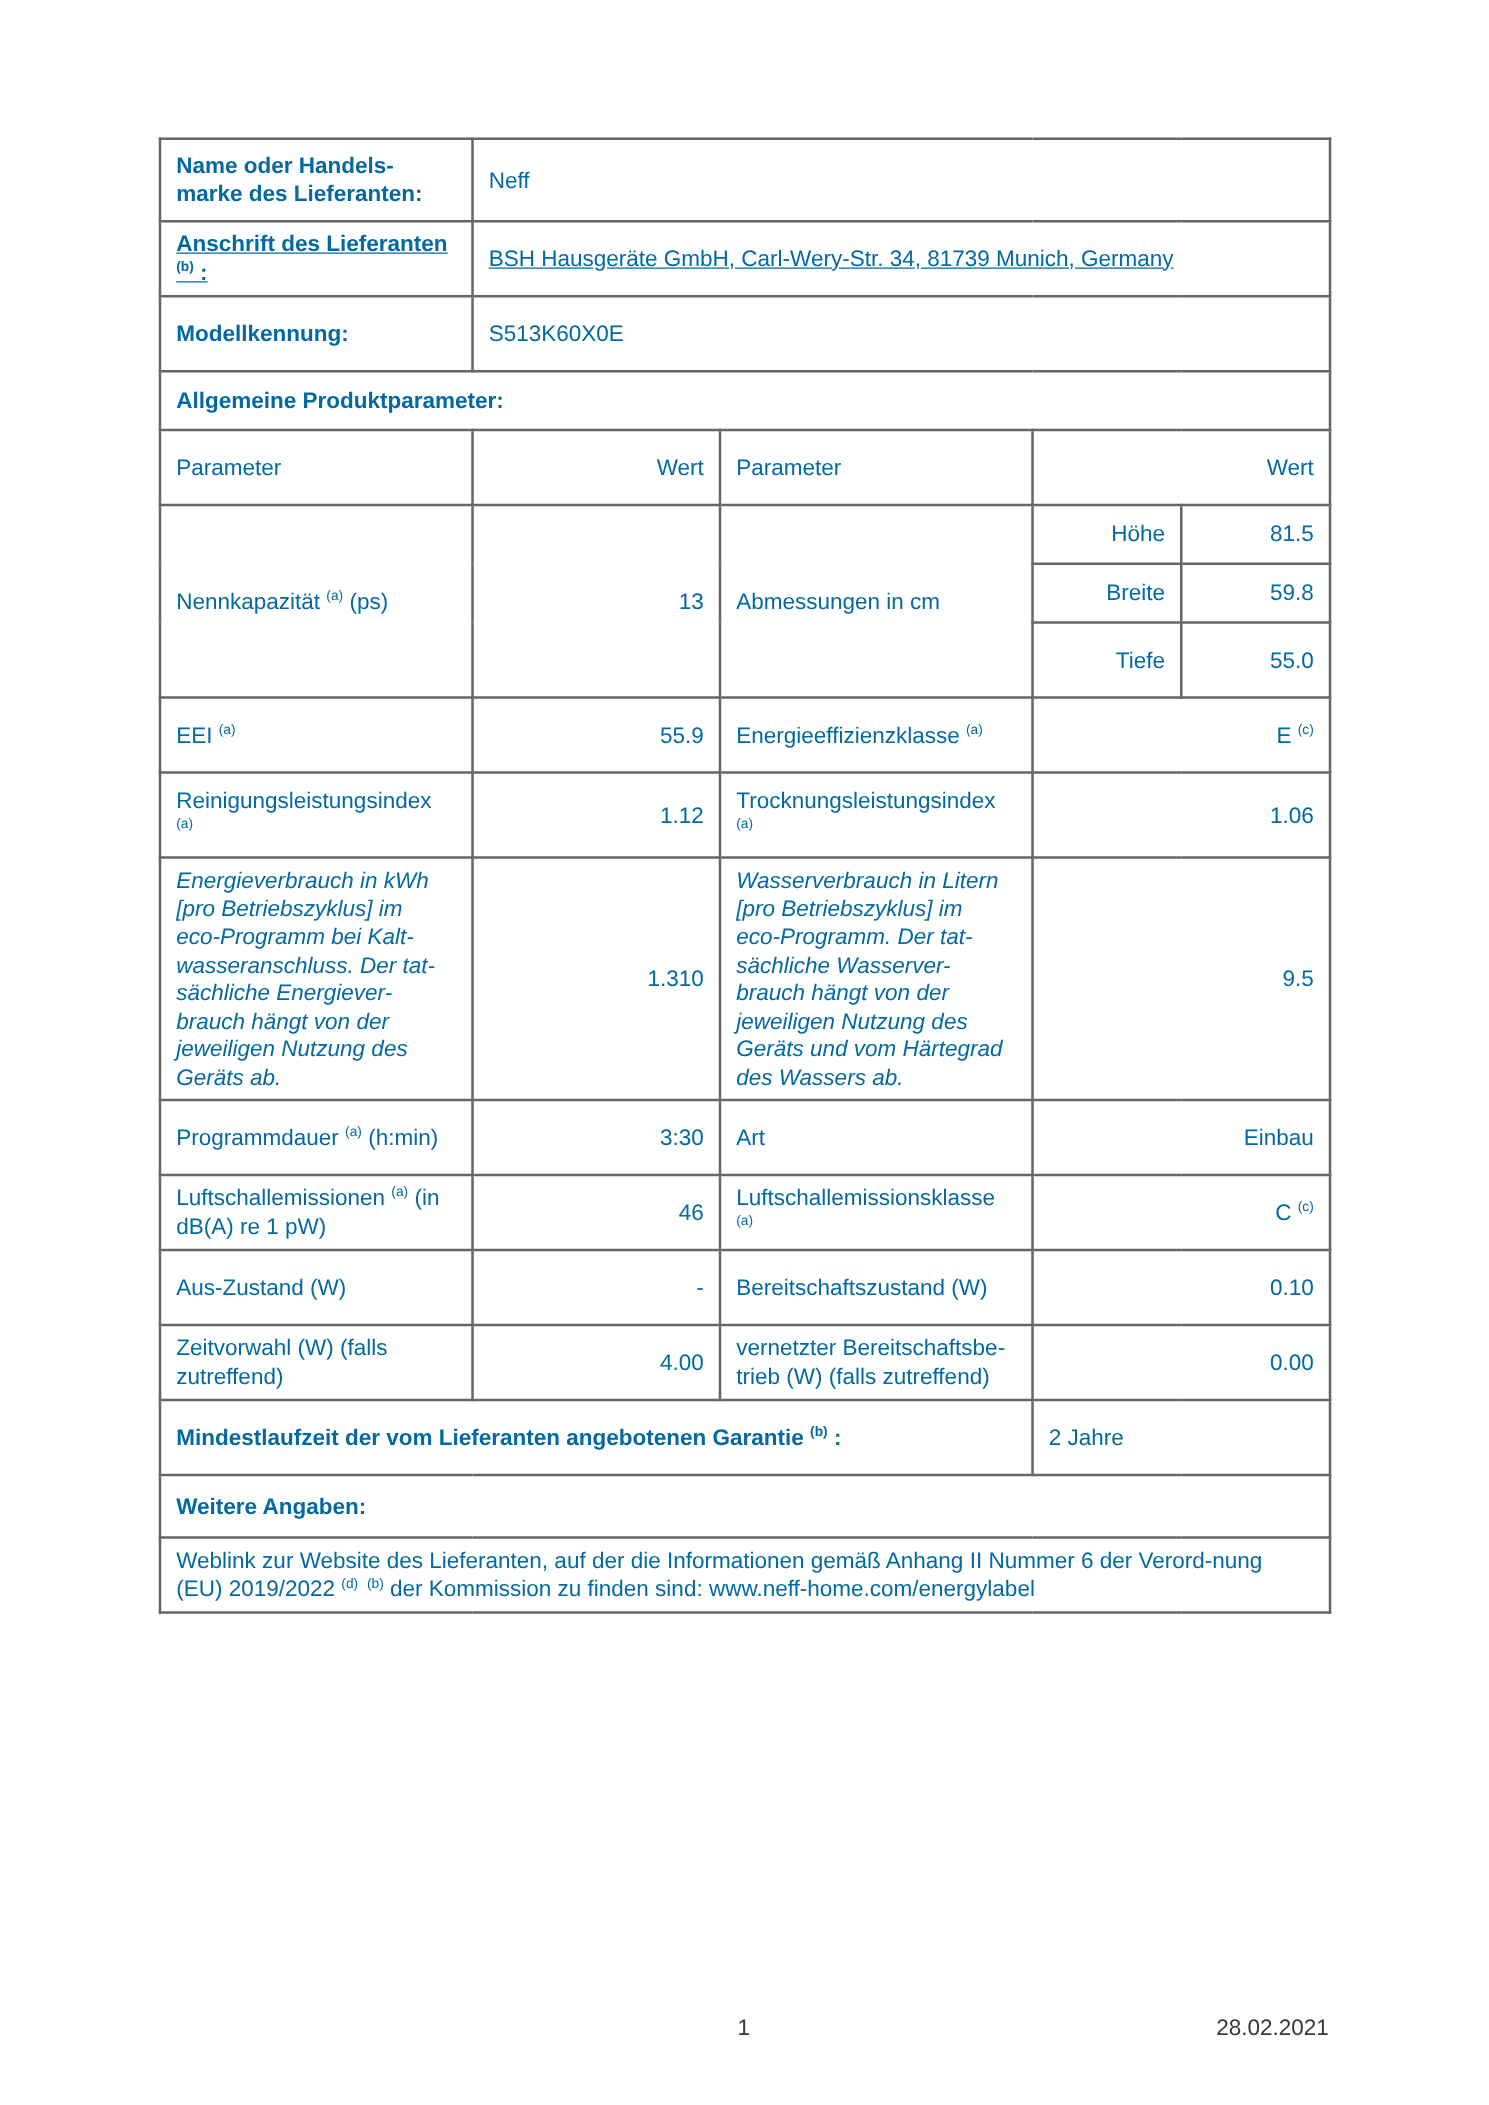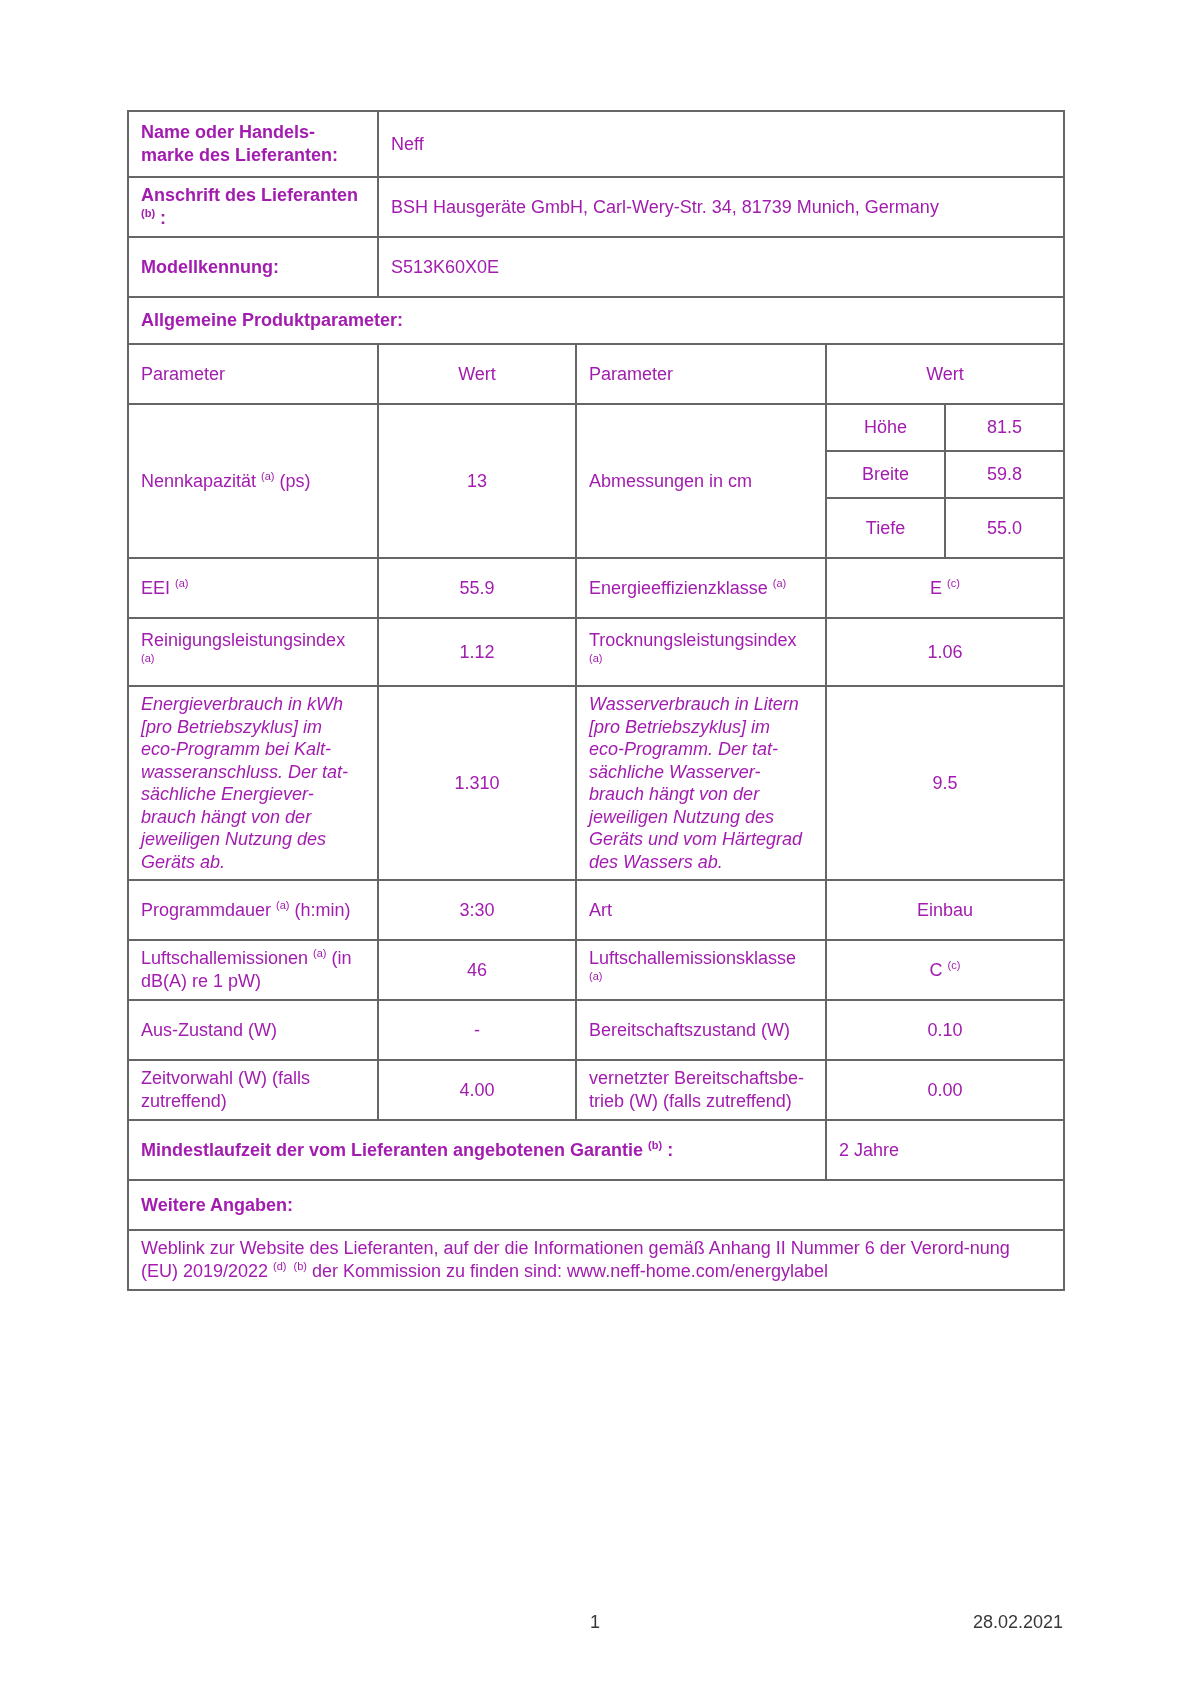--- a/index.html
+++ b/index.html
@@ -3,33 +3,33 @@
 <meta charset="utf-8">
 <style>
   html,body { margin:0; padding:0; }
   body {
     width:1191px; height:1684px; background:#ffffff; position:relative;
     font-family:"Liberation Sans", sans-serif; color:#383838;
   }
   .sheet { position:absolute; left:127px; top:110px; width:936px; }
   table.datasheet {
     border-collapse:collapse; width:936px; table-layout:fixed;
-    font-size:18px; line-height:23px; color:#a21caf;
+    font-size:18px; line-height:23px; color:#0369a1;
   }
   table.datasheet td {
     border:2px solid #666666; padding:6px 12px; vertical-align:middle;
     overflow:hidden;
   }
   td.para { padding:5px 10px 5px 12px; line-height:22.5px;font-style:italic; }
   .t { white-space:pre-line; }
   .b { font-weight:bold; }
-  .c { text-align:center;margin-top:22px; }
+  .c { text-align:right;margin-top:22px; }
   sup { font-size:11px; line-height:0; vertical-align:super; }
   sup.gap { margin-left:7px; }
-  tr.h66 { height:66px; } tr.h70 { height:54px; } tr.h48 { height:60px; }
+  tr.h66 { height:66px; } tr.h70 { height:54px;text-decoration:underline; } tr.h48 { height:60px; }
   tr.h47 { height:47px; } tr.h68 { height:68px;padding-left:37px; }
   tr.h184 { height:184px; } tr.h67 { height:48px; } tr.h50 { height:50px; }
   tr.h73 { height:57px; }
   .footer {
     position:absolute; left:127px; top:1612px; width:936px; height:24px;
     font-size:18px; color:#383838;
   }
   .footer .page-num { position:absolute; left:50%; transform:translateX(-50%); }
   .footer .date { position:absolute; right:0; }
 </style>

